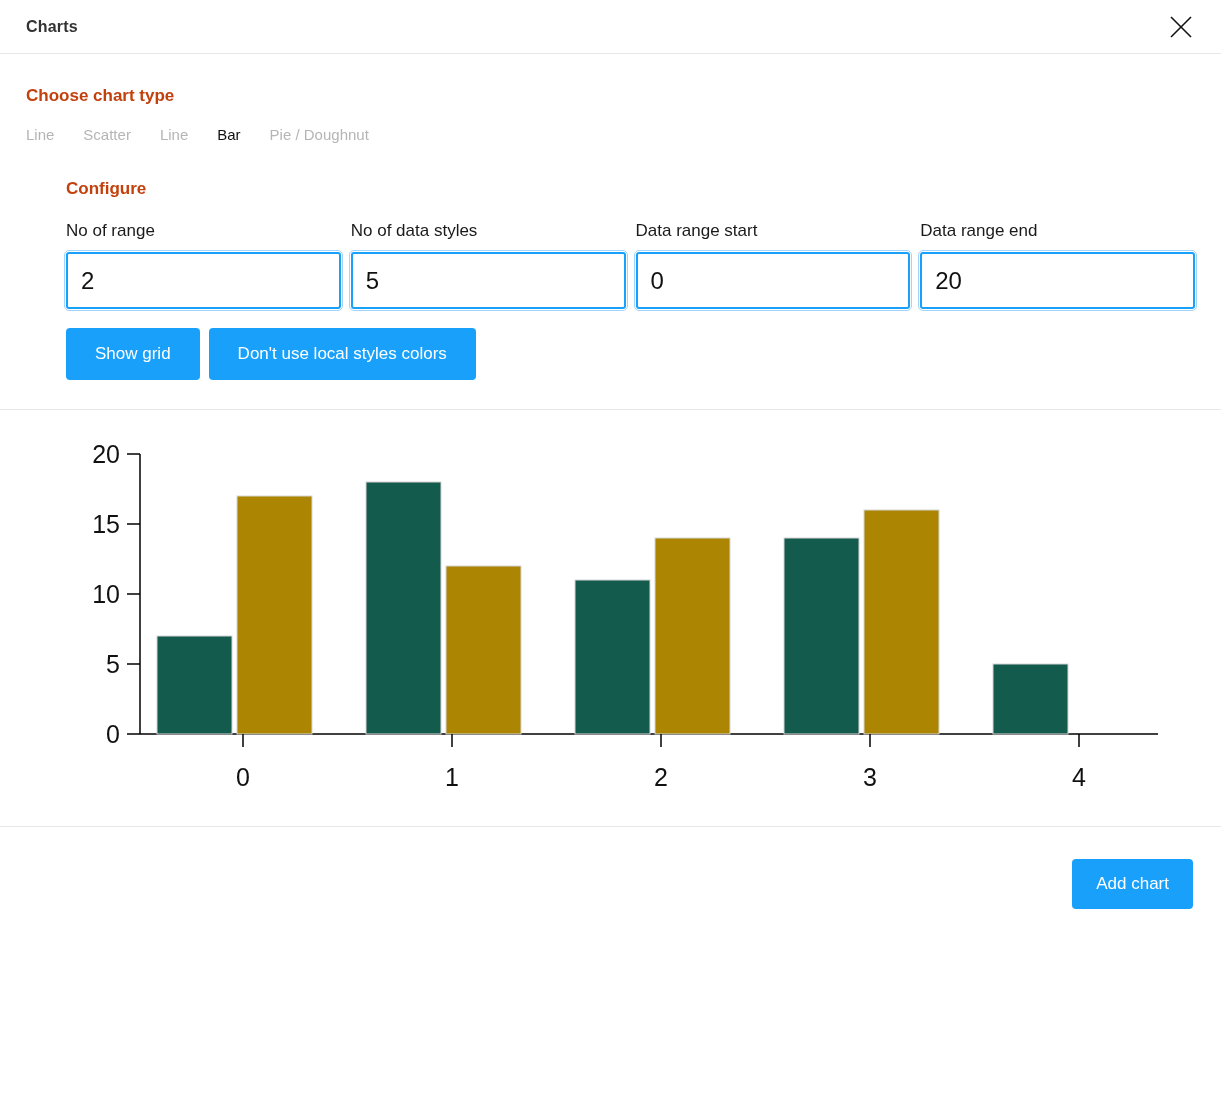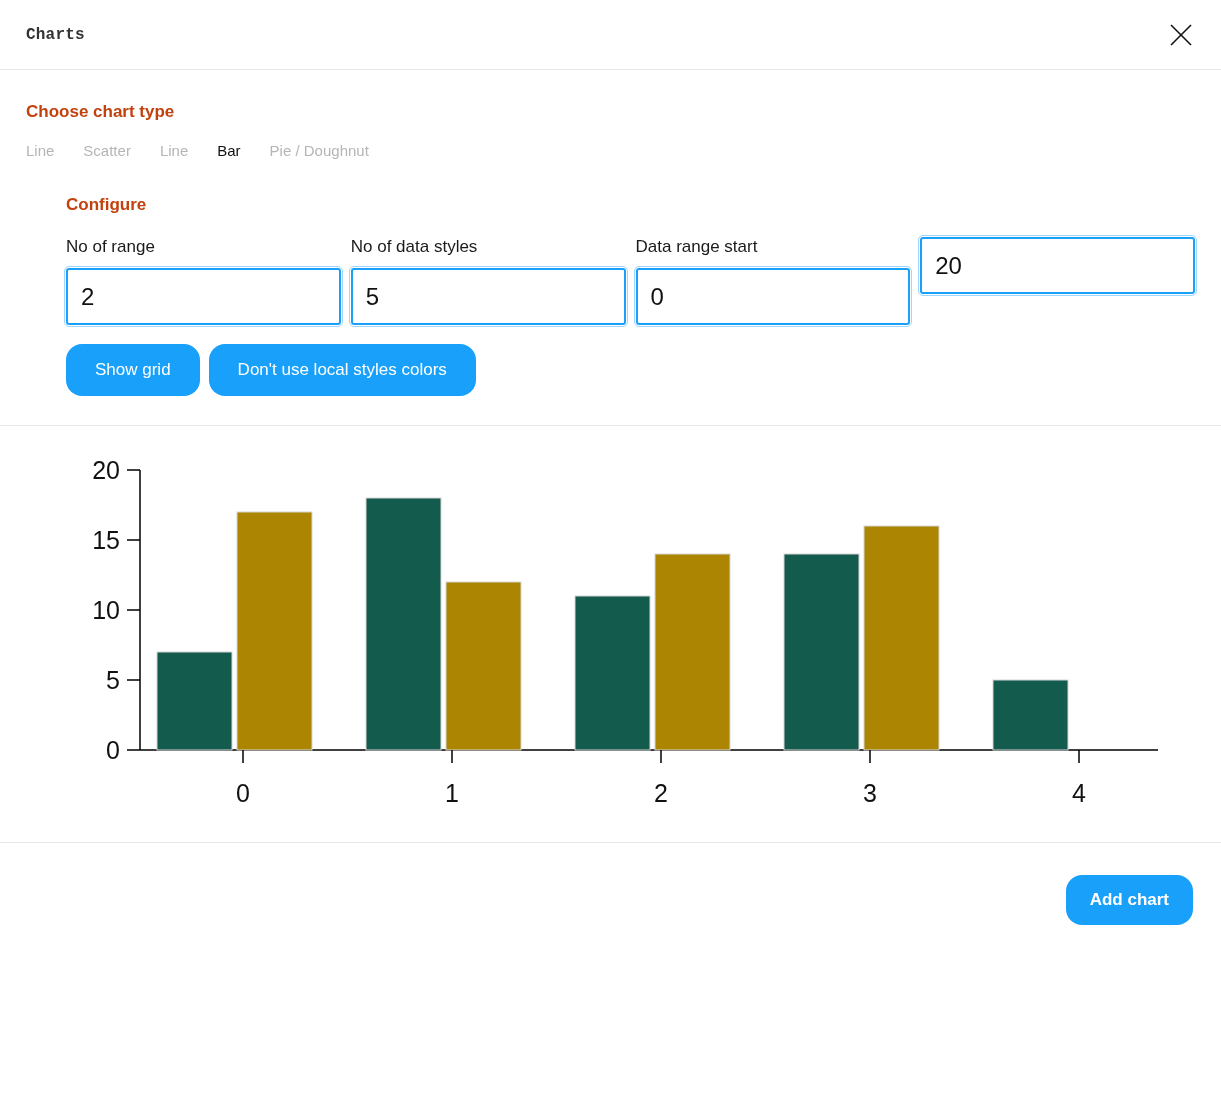--- a/index.html
+++ b/index.html
@@ -1,21 +1,21 @@
 <!DOCTYPE html>
 <html><head>
 <meta charset="utf-8">
 <style>
   * { margin: 0; padding: 0; box-sizing: border-box; }
   html, body { width: 1221px; height: 1117px; background: #ffffff; overflow: hidden;
     font-family: "Liberation Sans", sans-serif; color: #111; }
 
   
-  .header { height: 70px; display: flex; align-items: center; justify-content: space-between;
-    padding: 18px 26px; border-bottom: 1px solid #e7e7e7; font-family: Liberation Mono, monospace; }
+  .header { height: 54px; display: flex; align-items: center; justify-content: space-between;
+    padding: 18px 26px; border-bottom: 1px solid #e7e7e7; }
   .header-title { font-size: 16px; font-weight: 700; color: #333; letter-spacing: .2px; }
   .close-btn { width: 28px; height: 28px; background: none; border: none; cursor: pointer;
     display: flex; align-items: center; justify-content: center; }
 
   
   .section-types { padding: 32px 26px 30px 26px; }
   .section-heading { font-size: 17px; font-weight: 700; color: #c2410c; }
   .type-row { display: flex; gap: 29px; margin-top: 20px; font-size: 15px; }
   .type-option { color: #b5b5b5; cursor: pointer; }
   .type-option.selected { color: #111; }
@@ -23,33 +23,33 @@
   
   .section-configure { padding: 6px 26px 0 26px; margin-left: 40px; }
   .fields-grid { display: grid; grid-template-columns: repeat(4, 1fr); column-gap: 10px;
     margin-top: 22px; }
   .field-label { font-size: 17px; color: #1a1a1a; margin-bottom: 11px; }
   .field-input { width: 100%; height: 57px; font-family: "Liberation Sans", sans-serif;
     font-size: 24px; color: #111; padding: 0 0 0 13px;
     border: 2px solid #18a0fb; border-radius: 3px;
     outline: 1px solid #a2d5fb; outline-offset: 1px; }
   .btn-row { display: flex; gap: 9px; margin-top: 19px; padding-bottom: 29px; }
-  .blue-btn { background: #18a0fb; color: #fff; border: none; border-radius: 16px;
+  .blue-btn { background: #18a0fb; color: #fff; border: none; border-radius: 4px;
     height: 52px; padding: 0 29px; font-size: 17px; font-family: "Liberation Sans", sans-serif;
     cursor: pointer; }
   .divider { border-top: 1px solid #e7e7e7; }
 
   
   .section-preview { padding: 24px 0 0 26px; }
   .chart-wrap { margin-left: -26px; }
   #chart-svg { display: block; }
 
   
   .section-footer { display: flex; justify-content: flex-end; padding: 32px 28px 0 0; }
-  .add-btn { height: 50px; padding: 0 24px; font-weight: bold; }
+  .add-btn { height: 50px; padding: 0 24px; }
 </style>
 </head>
 <body>
 
 <div class="header">
   <div class="header-title">Charts</div>
   <button class="close-btn">
     <svg width="24" height="24" viewBox="0 0 24 24">
       <line x1="2" y1="2" x2="22" y2="22" stroke="#111" stroke-width="1.6"></line>
       <line x1="22" y1="2" x2="2" y2="22" stroke="#111" stroke-width="1.6"></line>
@@ -78,20 +78,21 @@
     </div>
     <div>
       <div class="field-label">No of data styles</div>
       <input class="field-input" type="text" value="5" style="">
     </div>
     <div>
       <div class="field-label">Data range start</div>
       <input class="field-input" type="text" value="0" style="">
     </div>
     <div>
+      <div class="field-label">Data range end</div>
       <input class="field-input" type="text" value="20" style="">
     </div>
   </div>
 
   <div class="btn-row">
     <button class="blue-btn">Show grid</button>
     <button class="blue-btn">Don't use local styles colors</button>
   </div>
 </div>
 

